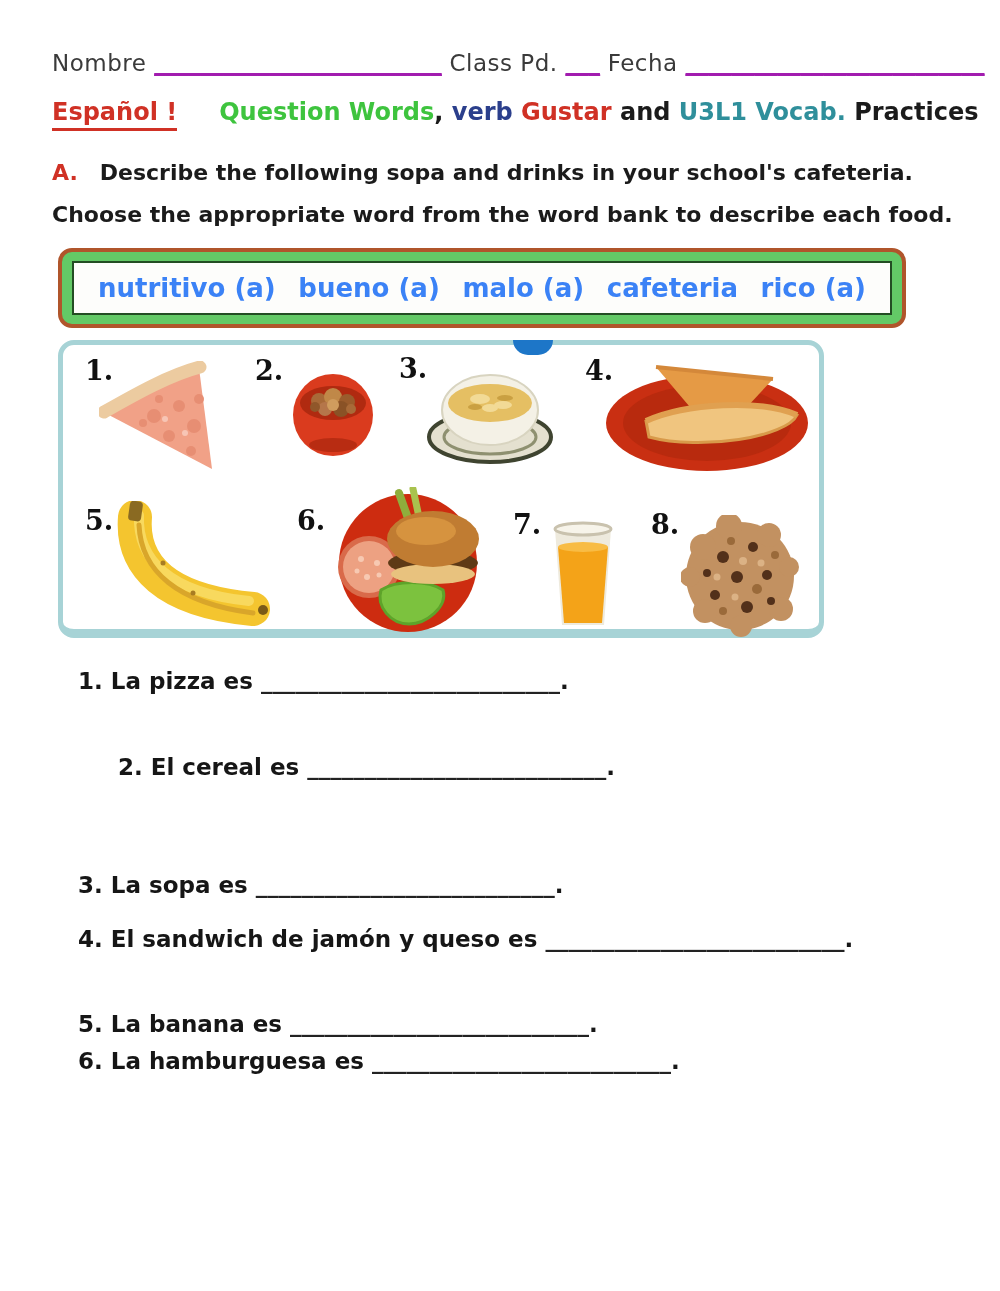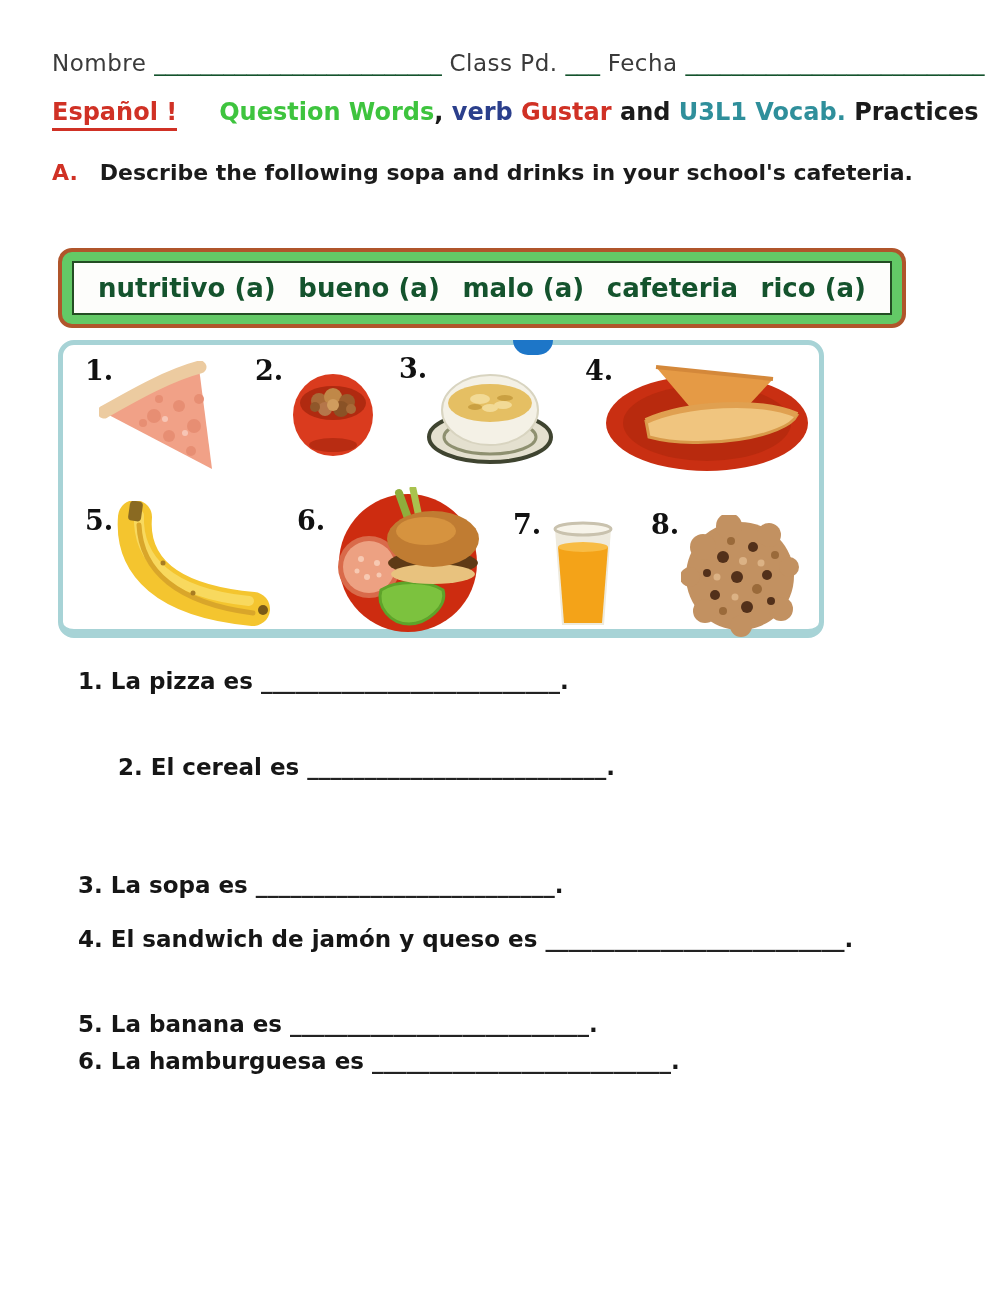--- a/index.html
+++ b/index.html
@@ -2,39 +2,39 @@
 <html><head>
 <meta charset="utf-8">
 <style>
   html,body{margin:0;padding:0;background:#fff;}
   .page{position:relative;width:1000px;height:1291px;background:#ffffff;
         font-family:"DejaVu Sans", sans-serif;color:#1b1b1b;overflow:hidden;}
 
   
   .header-line{position:absolute;top:50px;left:52px;width:906px;
                font-size:23px;font-weight:400;color:#3a3a3a;letter-spacing:.5px;white-space:nowrap;}
-  .blank{color:#14532d;letter-spacing:0;}
+  .blank{color:#a21caf;letter-spacing:0;text-decoration:underline;}
 
   
   .title{position:absolute;top:98px;left:52px;width:920px;font-size:24px;font-weight:700;white-space:nowrap;}
   .title .seg{display:inline;text-align:center;}
   .seg-espanol{border-bottom:3px solid currentColor;padding-bottom:2px;margin-right:42px;}
 
   
   .instr1{position:absolute;top:160px;left:52px;width:920px;font-size:22px;font-weight:600;}
   .instr1 .letter{color:#d03125;margin-right:22px;}
   .instr2{position:absolute;top:202px;left:52px;width:920px;font-size:22px;font-weight:600;}
 
   
   .word-bank{position:absolute;top:248px;left:58px;width:848px;height:80px;
              background:#63c966;border:4px solid #b0552b;border-radius:14px;box-sizing:border-box;}
   .word-bank-inner{position:absolute;top:9px;bottom:9px;left:10px;right:10px;
                    background:#fdfdfb;border:2px solid #234d23;display:flex;align-items:center;
                    justify-content:space-between;padding:0 24px;box-sizing:border-box;
-                   font-size:26px;font-weight:700;color:#14532d;}
+                   font-size:26px;font-weight:700;color:#3b82f6;}
 
   
   .food-panel{position:absolute;top:340px;left:58px;width:766px;height:298px;
               background:#ffffff;border:5px solid #a7d3d6;border-bottom-width:9px;
               border-radius:16px;box-sizing:border-box;}
   .tab-blue{position:absolute;left:450px;top:-5px;width:40px;height:15px;background:#1d76c8;
             border-radius:0 0 20px 20px;}
   .food-num{position:absolute;font-family:"DejaVu Serif", serif;font-weight:700;
             font-size:27px;color:#111;}
   .food-img{position:absolute;}
@@ -56,20 +56,23 @@
     <span>Fecha</span>
     <span class="blank">__________________________</span>
   </div>
 
   <div class="title">
     <span class="seg seg-espanol" style="color: rgb(208, 49, 37);">Español !</span><span class="seg" style="color: rgb(62, 196, 62);">Question Words</span><span class="seg" style="color: rgb(27, 27, 27);">, </span><span class="seg" style="color: rgb(43, 63, 140);">verb </span><span class="seg" style="color: rgb(208, 49, 37);">Gustar</span><span class="seg" style="color: rgb(27, 27, 27);"> and </span><span class="seg" style="color: rgb(47, 143, 155);">U3L1 Vocab.</span><span class="seg" style="color: rgb(27, 27, 27);"> Practices</span>
   </div>
 
   <div class="instr1">
     <span class="letter">A.</span><span>Describe the following sopa and drinks in your school's cafeteria.</span>
+  </div>
+  <div class="instr2">
+    <span>Choose the appropriate word from the word bank to describe each food.</span>
   </div>
 
   <div class="word-bank">
     <div class="word-bank-inner">
       <span>nutritivo (a)</span>
       <span>bueno (a)</span>
       <span>malo (a)</span>
       <span>cafeteria</span>
       <span>rico (a)</span>
     </div>

